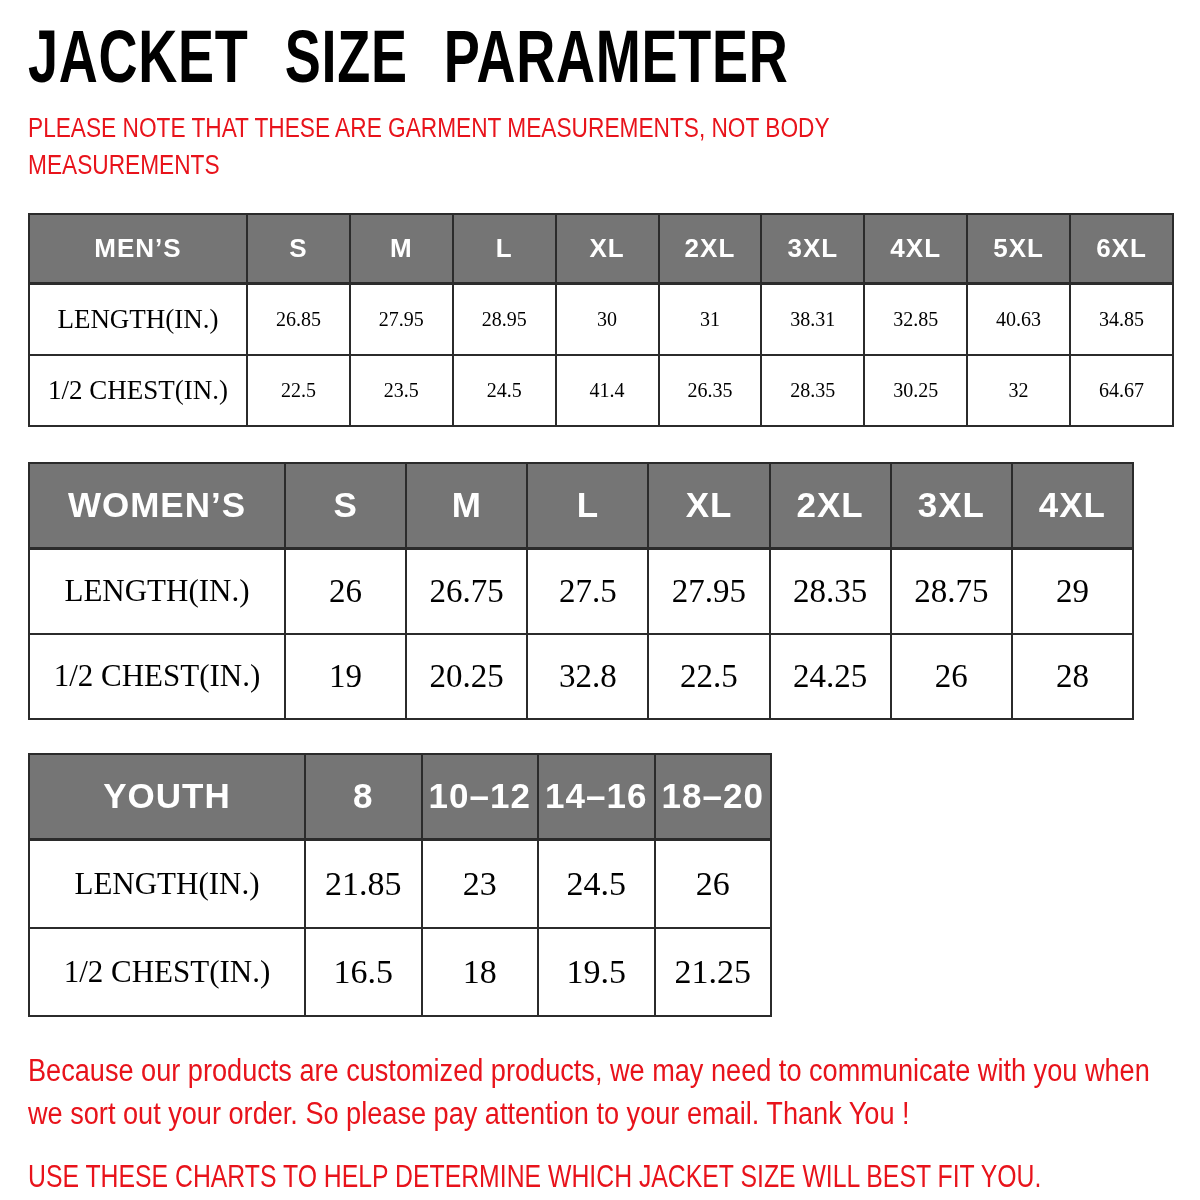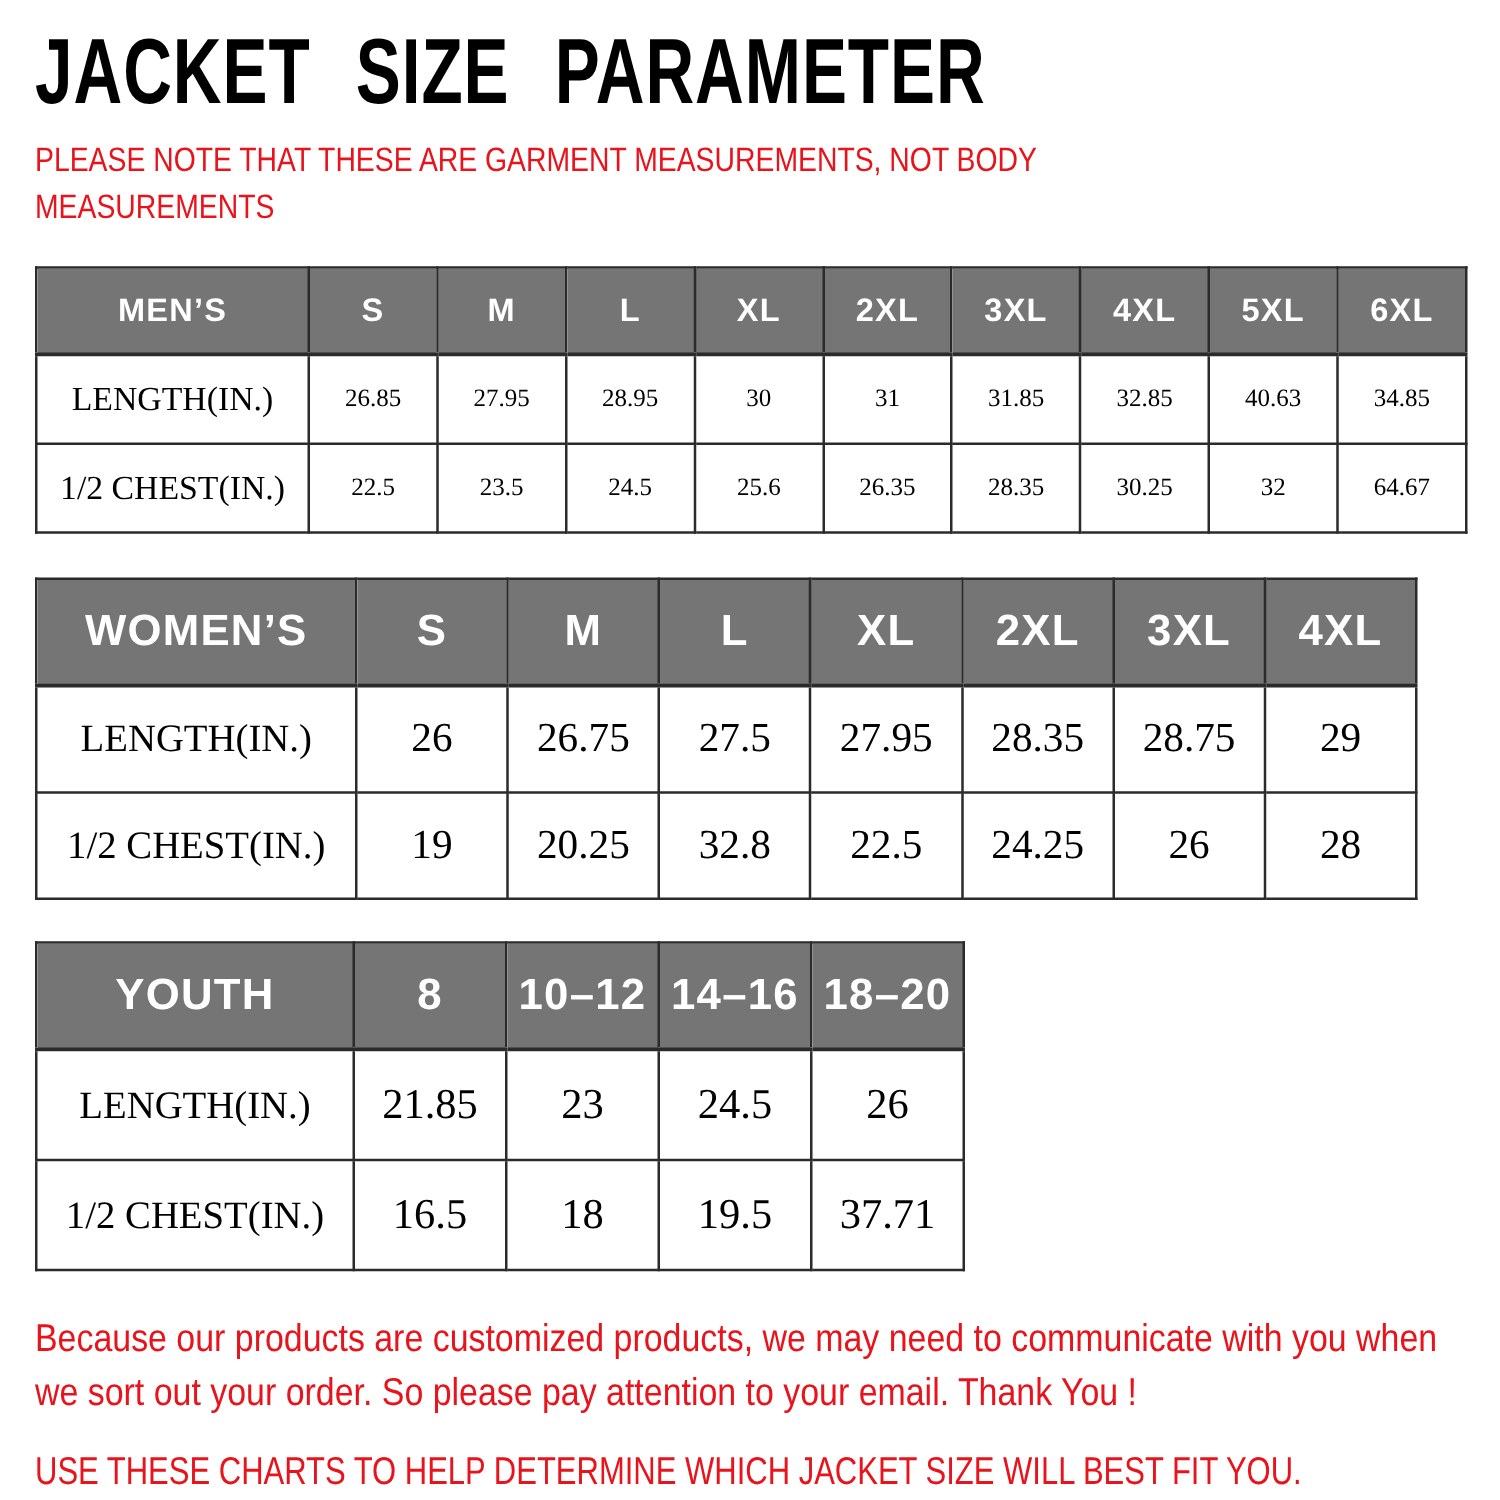--- a/index.html
+++ b/index.html
@@ -59,21 +59,21 @@
   .womens thead tr { height: 86px; }
   .womens tbody tr { height: 85px; }
   .womens thead th:first-child { width: 256px; }
   .womens thead th { font-size: 35px; letter-spacing: 1px; }
   .womens tbody th { font-size: 31px; }
   .womens td { font-size: 33px; }
 
   .youth  { width: 744px; margin-top: 33px; }
   .youth  thead tr { height: 86px; }
   .youth  tbody tr { height: 88px; }
-  .youth  thead th:first-child { width: 254px; }
+  .youth  thead th:first-child { width: 276px; }
   .youth  thead th { font-size: 35px; letter-spacing: 1px; }
   .youth  tbody th { font-size: 31px; }
   .youth  td { font-size: 34px; }
 
   
   .footer-para {
     margin: 32px 0 0 0;
     width: 1320px;
     color: var(--accent-red, #e8131b);
     font-size: 31px; line-height: 1.4;
@@ -109,31 +109,31 @@
         </tr>
       </thead>
       <tbody>
         <tr>
           <th>LENGTH(IN.)</th>
           <td>26.85</td>
           <td>27.95</td>
           <td>28.95</td>
           <td>30</td>
           <td>31</td>
-          <td>31.85</td>
+          <td>38.31</td>
           <td>32.85</td>
           <td>40.63</td>
           <td>34.85</td>
         </tr>
         <tr>
           <th>1/2 CHEST(IN.)</th>
           <td>22.5</td>
           <td>23.5</td>
           <td>24.5</td>
-          <td>25.6</td>
+          <td>41.4</td>
           <td>26.35</td>
           <td>28.35</td>
           <td>30.25</td>
           <td>32</td>
           <td>64.67</td>
         </tr>
       </tbody>
     </table>
   <table class="size-table womens">
       <thead>
@@ -187,20 +187,20 @@
           <td>21.85</td>
           <td>23</td>
           <td>24.5</td>
           <td>26</td>
         </tr>
         <tr>
           <th>1/2 CHEST(IN.)</th>
           <td>16.5</td>
           <td>18</td>
           <td>19.5</td>
-          <td>37.71</td>
+          <td>21.25</td>
         </tr>
       </tbody>
     </table>
 
   <p class="footer-para">Because our products are customized products, we may need to communicate with you when we sort out your order. So please pay attention to your email. Thank You !</p>
   <p class="footer-close">USE THESE CHARTS TO HELP DETERMINE WHICH JACKET SIZE WILL BEST FIT YOU.</p>
 </div>
 
 </body></html>

